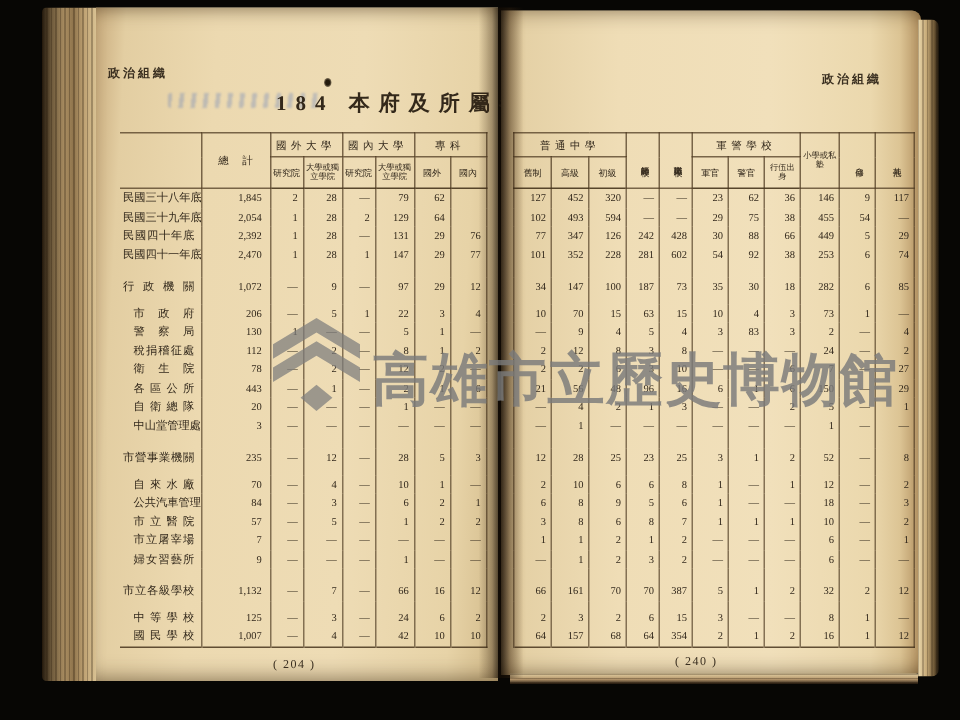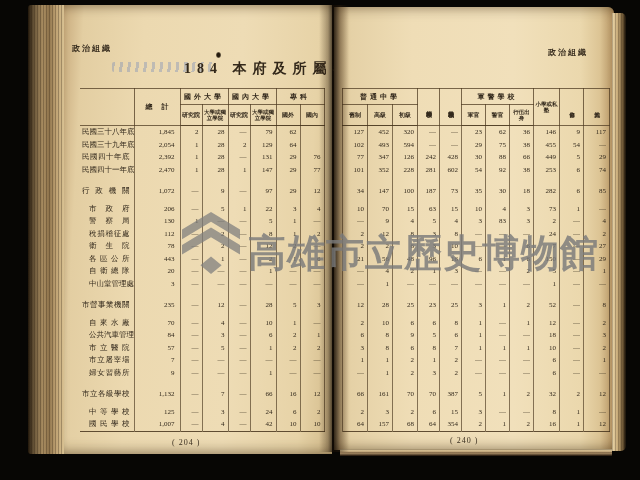--- a/index.html
+++ b/index.html
@@ -48,37 +48,37 @@
   }
 
   
   .running-head{position:absolute;font-size:8px;letter-spacing:2px;color:#3a2f20;font-weight:bold;}
   .rh-left{left:8px;top:38px;}
   .rh-right{right:26px;top:40px;}
   .title{position:absolute;font-size:14px;font-weight:bold;letter-spacing:6px;color:#33281a;white-space:nowrap;}
   .title-left{left:120px;top:55px;}
   .title-right{left:8px;top:56px;}
   .pageno{position:absolute;font-size:8px;letter-spacing:1px;color:#3a2f20;}
-  .pn-left{left:108px;top:433px;}
+  .pn-left{left:118px;top:433px;}
   .pn-right{left:116px;top:429px;}
   .annot{
     position:absolute;left:48px;top:57px;width:104px;height:10px;border-radius:2px;
     background:repeating-linear-gradient(97deg, rgba(60,100,190,.26) 0 3px, rgba(60,100,190,0) 3px 8px);
     filter:blur(.7px);
   }
   .ink-dot{position:absolute;left:152px;top:47px;width:5px;height:6px;border-radius:50%;
     background:radial-gradient(#241a0c 40%, rgba(36,26,12,.2) 90%);}
 
   
   table{border-collapse:collapse;table-layout:fixed;color:#33291c;position:absolute;
         border-right:1px solid rgba(80,60,35,.7);border-bottom:1.4px solid rgba(70,52,28,.85);}
   #table-left{left:16px;top:83px;width:244px;}
   #table-right{left:8px;top:81px;width:267px;}
   th,td{padding:0;overflow:hidden;}
-  thead th{border:1px solid rgba(80,60,35,.75);font-weight:bold;color:#33291c;vertical-align:middle;}
+  thead th{border:1px solid rgba(80,60,35,.75);font-weight:normal;color:#33291c;vertical-align:middle;}
   thead tr:last-child th{border-bottom:1.4px solid rgba(70,52,28,.9);}
   .lblhead{border-left:none !important;}
   .grp{font-size:7px;letter-spacing:3px;height:15px;}
   .sub{font-size:6px;height:20px;}
   .wrap{font-size:5.5px;line-height:1.15;word-break:break-all;padding:0 1px;letter-spacing:0;}
   .total{font-size:7px;letter-spacing:9px;text-indent:9px;}
   .vert{writing-mode:vertical-rl;text-orientation:upright;font-size:5.8px;letter-spacing:.5px;padding:1px 0;}
   tbody td{border-left:1px solid rgba(80,60,35,.68);height:12.5px;font-size:7px;vertical-align:middle;}
   #table-left tbody td:first-child{border-left:none;}
   tbody .num{text-align:right;padding-right:3px;font-variant-numeric:tabular-nums;}

